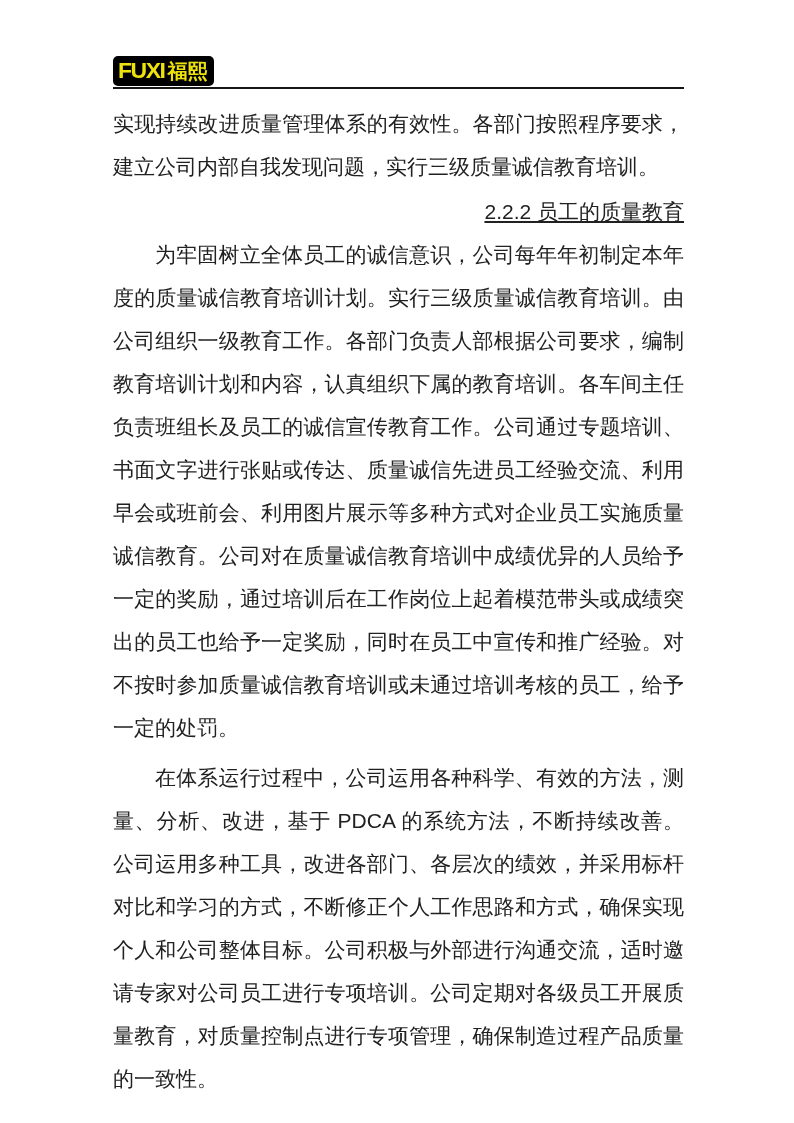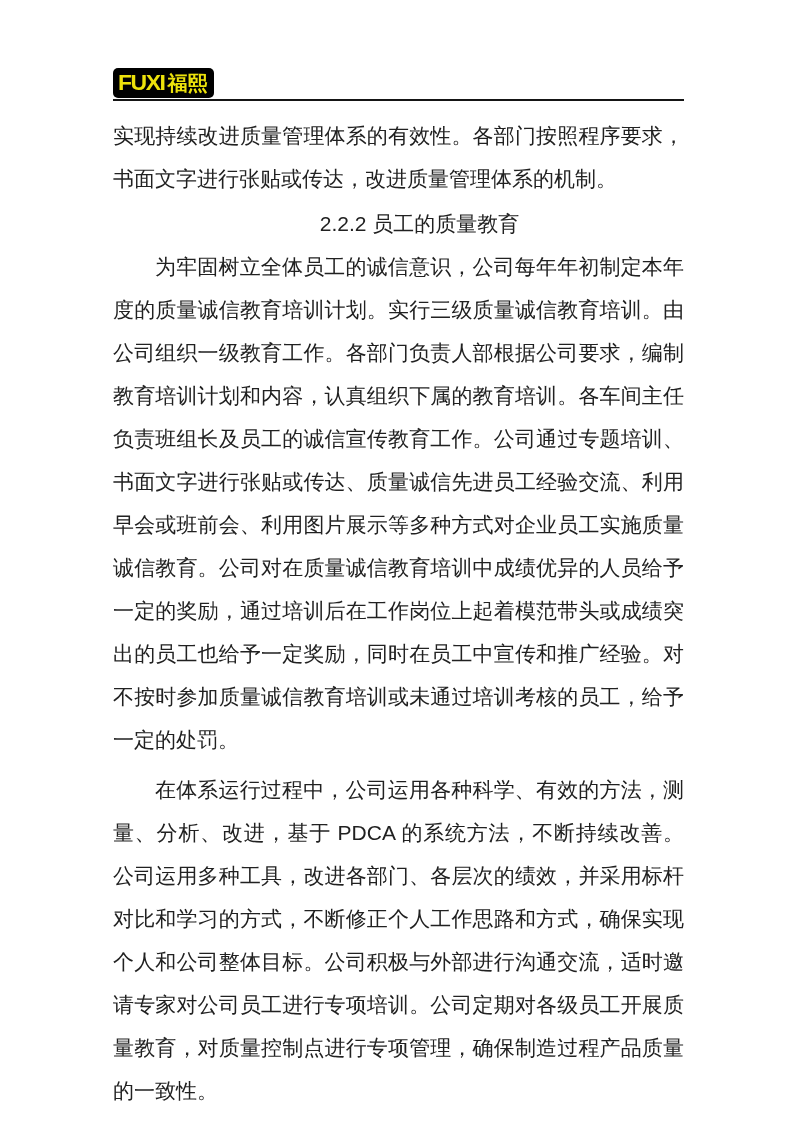--- a/index.html
+++ b/index.html
@@ -8,21 +8,21 @@
     position: relative;
     width: 794px;
     height: 1123px;
     background: #ffffff;
     overflow: hidden;
     font-family: "Liberation Sans", sans-serif;
   }
   .content {
     position: absolute;
     left: 113px;
-    top: 12px;
+    top: 0;
     width: 571px;
   }
   .header {
     margin-top: 56px;
   }
   .logo {
     display: inline-flex;
     align-items: center;
     background: #000000;
     height: 30px;
@@ -58,41 +58,42 @@
     font-size: 21px;
     line-height: 43px;
     color: #212121;
     text-align: justify;
     font-family: "Liberation Sans", sans-serif;
   }
   .para-top { margin-top: 13px; }
   .section-heading {
     margin-top: 2px;
     text-indent: 42px;
-    text-align: center;
+    text-align: right;
+    text-decoration: underline;
   }
   .para-indent { text-indent: 42px; }
   .para-2 { margin-top: 7px; }
   .para-3 { margin-top: 0; }
 </style>
 </head>
 <body>
 
 <div class="page">
   <div class="content">
 
     <div class="header">
       <div class="logo">
         <span class="logo-latin">FUXI</span>
         <span class="logo-cjk">福熙</span>
       </div>
       <div class="header-divider"></div>
     </div>
 
-    <p class="doc-text para-top">实现持续改进质量管理体系的有效性。各部门按照程序要求，书面文字进行张贴或传达，改进质量管理体系的机制。</p>
+    <p class="doc-text para-top">实现持续改进质量管理体系的有效性。各部门按照程序要求，建立公司内部自我发现问题，实行三级质量诚信教育培训。</p>
 
     <p class="doc-text section-heading">2.2.2 员工的质量教育</p>
 
     <p class="doc-text para-indent para-3">为牢固树立全体员工的诚信意识，公司每年年初制定本年度的质量诚信教育培训计划。实行三级质量诚信教育培训。由公司组织一级教育工作。各部门负责人部根据公司要求，编制教育培训计划和内容，认真组织下属的教育培训。各车间主任负责班组长及员工的诚信宣传教育工作。公司通过专题培训、书面文字进行张贴或传达、质量诚信先进员工经验交流、利用早会或班前会、利用图片展示等多种方式对企业员工实施质量诚信教育。公司对在质量诚信教育培训中成绩优异的人员给予一定的奖励，通过培训后在工作岗位上起着模范带头或成绩突出的员工也给予一定奖励，同时在员工中宣传和推广经验。对不按时参加质量诚信教育培训或未通过培训考核的员工，给予一定的处罚。</p>
 
     <p class="doc-text para-indent para-2">在体系运行过程中，公司运用各种科学、有效的方法，测量、分析、改进，基于 PDCA 的系统方法，不断持续改善。公司运用多种工具，改进各部门、各层次的绩效，并采用标杆对比和学习的方式，不断修正个人工作思路和方式，确保实现个人和公司整体目标。公司积极与外部进行沟通交流，适时邀请专家对公司员工进行专项培训。公司定期对各级员工开展质量教育，对质量控制点进行专项管理，确保制造过程产品质量的一致性。</p>
 
   </div>
 </div>
 

